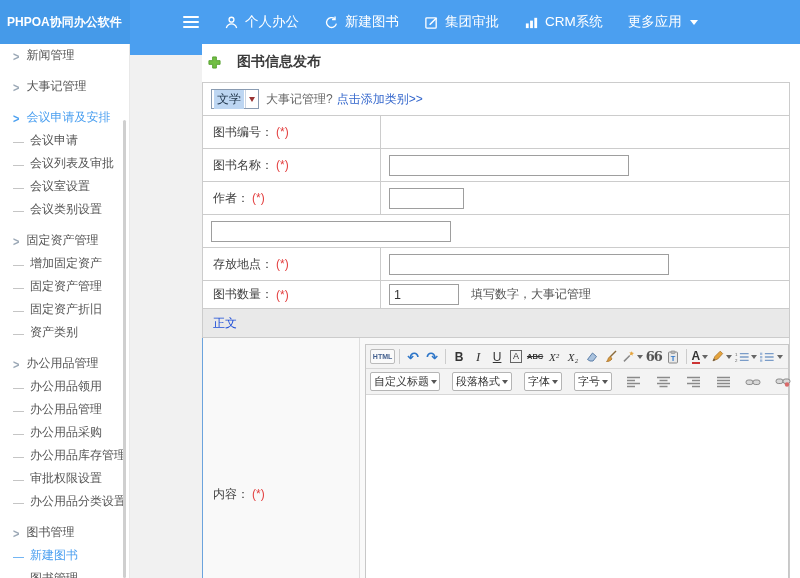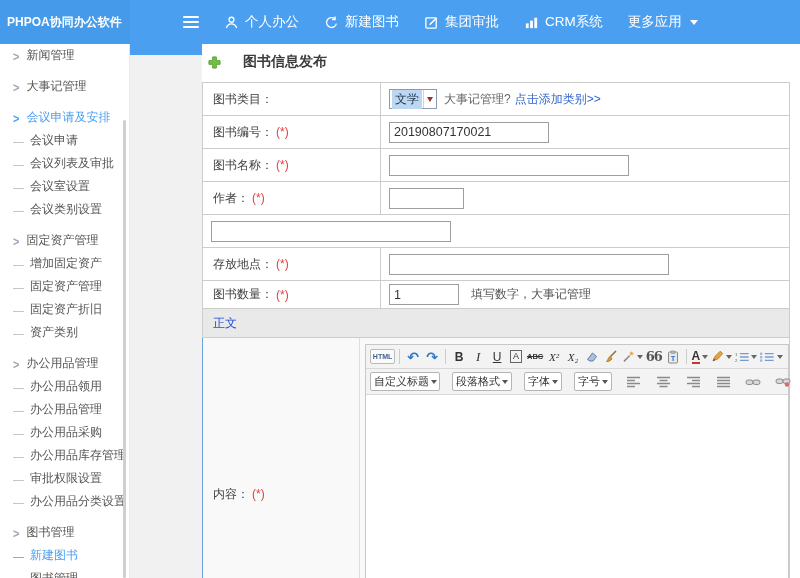--- a/index.html
+++ b/index.html
@@ -23,21 +23,21 @@
   .sidebar li { height:23px; display:flex; align-items:center; font-size:12px; color:#555; cursor:pointer; white-space:nowrap; overflow:hidden; }
   .sidebar li.grp { margin-top:8px; }
   .sidebar li.grp:first-child { margin-top:0; }
   .arr { color:#9aa7b5; font-size:11px; margin-right:7px; transform:scaleY(1.2); font-weight:bold; }
   .dash { color:#b5b5b5; margin-right:6px; font-size:11px; }
   li.act, li.act .arr, li.act .dash { color:#4a9ff0; }
   .sb-thumb { position:absolute; right:3px; top:76px; width:3px; height:458px; background:#cfcfcf; border-radius:2px; cursor:pointer; }
 
   
   .panel { position:absolute; left:202px; top:44px; width:598px; height:534px; background:#fff; }
-  .pg-title { position:absolute; left:6px; top:9px; display:flex; align-items:center; gap:22px; }
+  .pg-title { position:absolute; left:6px; top:9px; display:flex; align-items:center; gap:16px; }
   .pg-title h1 { font-size:14px; font-weight:bold; color:#3c3c3c; }
 
   
   .ftable { position:absolute; left:0; top:38px; width:588px; border-top:1px solid #ccc; border-right:1px solid #ccc; }
   .r { display:flex; border-bottom:1px solid #ccc; border-left:1px solid #ccc; height:33px; background:#fff; }
   .r.h28 { height:28px; }
   .lc { width:178px; border-right:1px solid #ccc; display:flex; align-items:center; padding-left:10px; font-size:12px; color:#404040; }
   .req { color:#e34040; margin-left:3px; }
   .vc { flex:1; display:flex; align-items:center; padding-left:8px; font-size:12px; }
   .tin { height:21px; border:1px solid #9e9e9e; font-size:12.5px; color:#333; padding:0 4px; font-family:inherit; background:#fff; }
@@ -240,43 +240,37 @@
     <div class="pg-title">
       <svg width="13" height="13" viewBox="0 0 14 14">
         <path d="M5 1h4v4h4v4H9v4H5V9H1V5h4z" fill="#72bf44" stroke="#55a02d" stroke-width="1"></path>
       </svg>
       <h1>图书信息发布</h1>
     </div>
 
     <div class="ftable">
 
       <div class="r">
-        <div class="lc">
-            <span>图书类目：</span>
-          </div>
         <div class="vc">
           <span class="sel">
             <span class="st">文学</span>
             <span class="sa">
                 <i></i>
               </span>
           </span>
           <span class="hint">大事记管理?</span>
           <a class="lnk">点击添加类别&gt;&gt;</a>
         </div>
       </div>
 
       <div class="r">
         <div class="lc">
             <span>图书编号：</span>
             <span class="req">(*)</span>
           </div>
-        <div class="vc">
-            <input class="tin w160" value="20190807170021" style="">
-          </div>
       </div>
 
       <div class="r">
         <div class="lc">
             <span>图书名称：</span>
             <span class="req">(*)</span>
           </div>
         <div class="vc">
             <input class="tin w240" value="" style="">
           </div>

